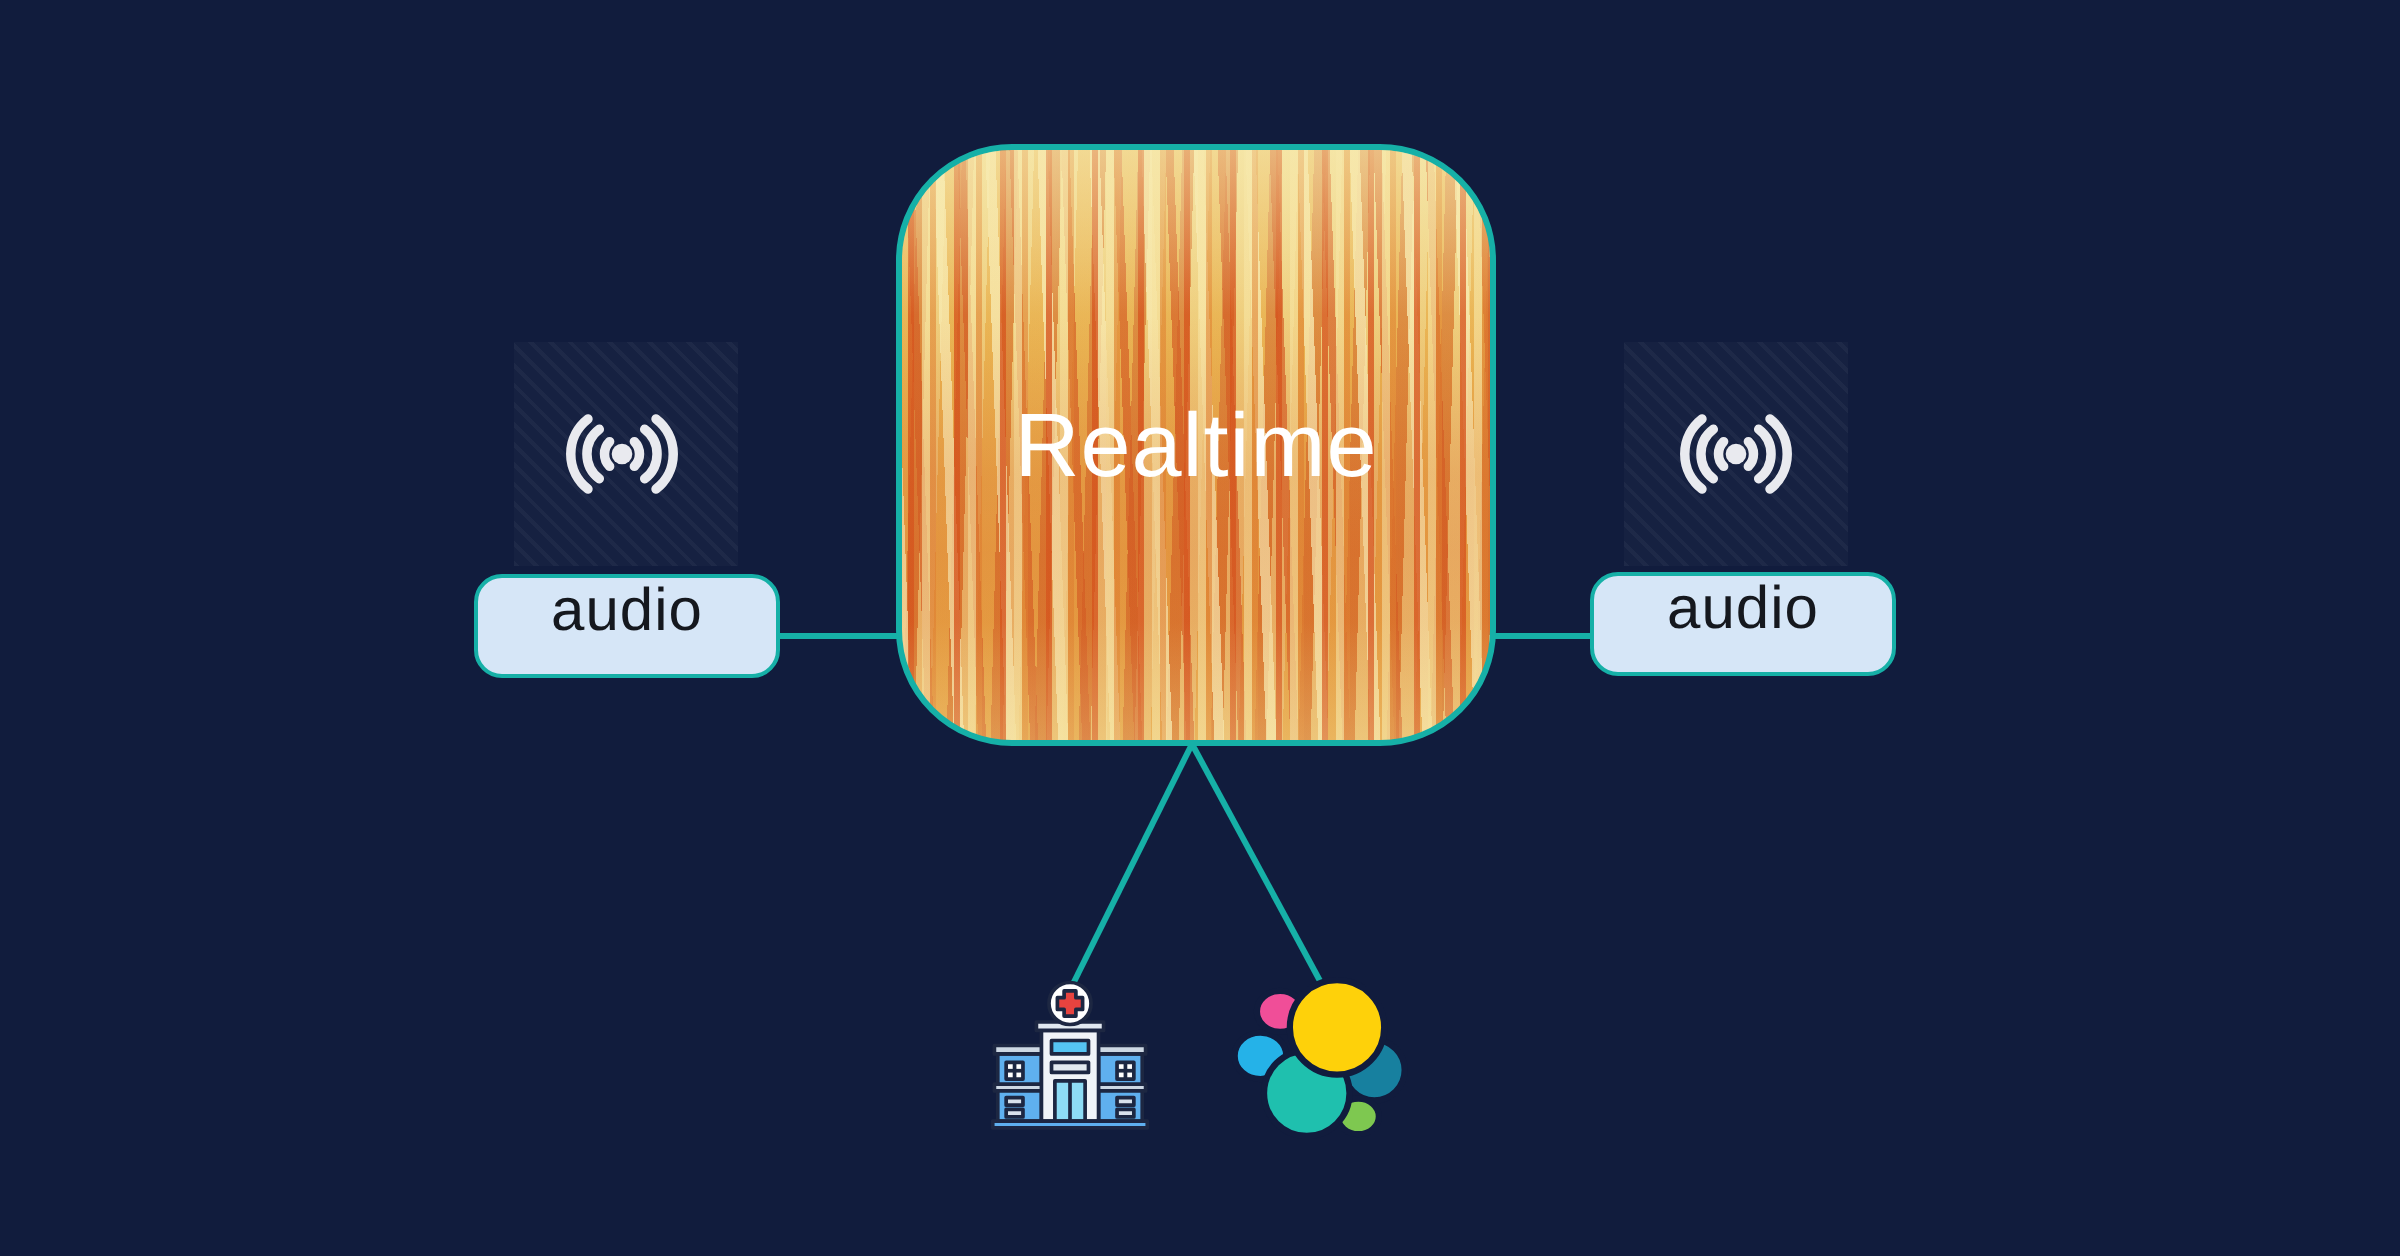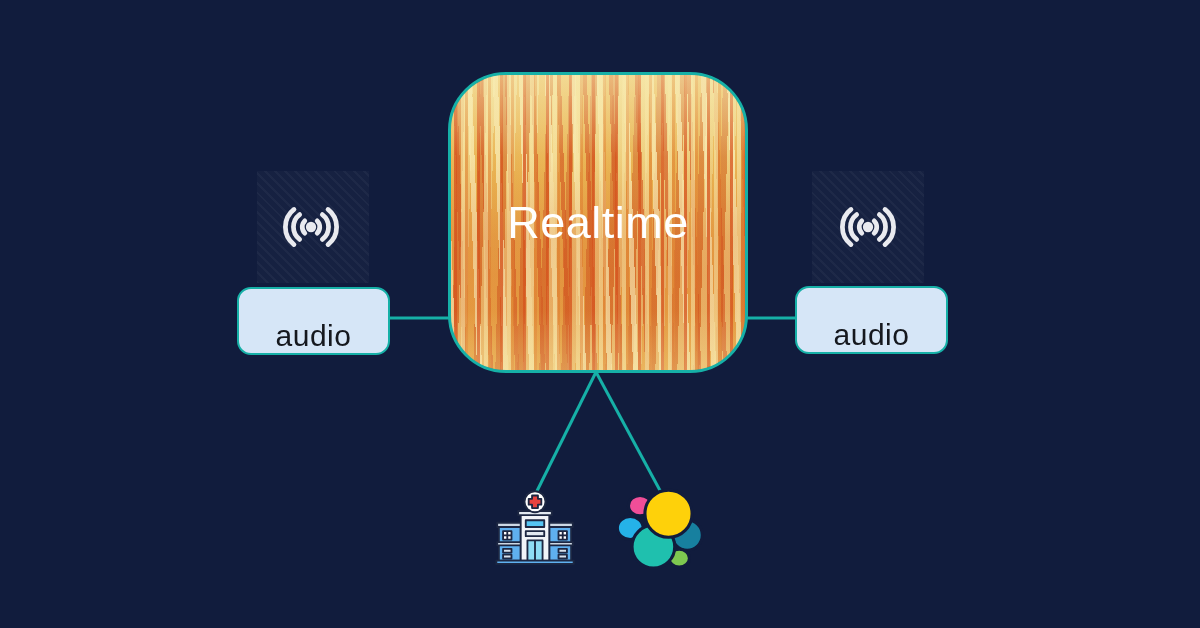--- a/index.html
+++ b/index.html
@@ -35,25 +35,25 @@
 
   
   .broadcast{position:absolute;width:66px;height:66px;top:194px;}
   .broadcast.left{left:278px;}
   .broadcast.right{left:835px;}
   .broadcast path{fill:none;stroke:var(--icon-color);stroke-width:4.6;stroke-linecap:round;}
   .broadcast circle{fill:var(--icon-color);}
 
   
   .audio-box{
-    position:absolute;width:153px;height:68px;
+    position:absolute;width:153px;height:52px;
     background:var(--audio-fill);
     border:2.5px solid var(--accent);
     border-radius:14px;
-    display:flex;align-items:flex-end;justify-content:center;
+    display:flex;align-items:flex-start;justify-content:center;
   }
   .audio-box.left{left:237px;top:287px;}
   .audio-box.right{left:795px;top:286px;}
   .audio-box span{
     font-size:30px;color:var(--audio-text);letter-spacing:0.5px;
   }
 
   
   .center-node{
     position:absolute;left:448px;top:72px;width:300px;height:301px;

